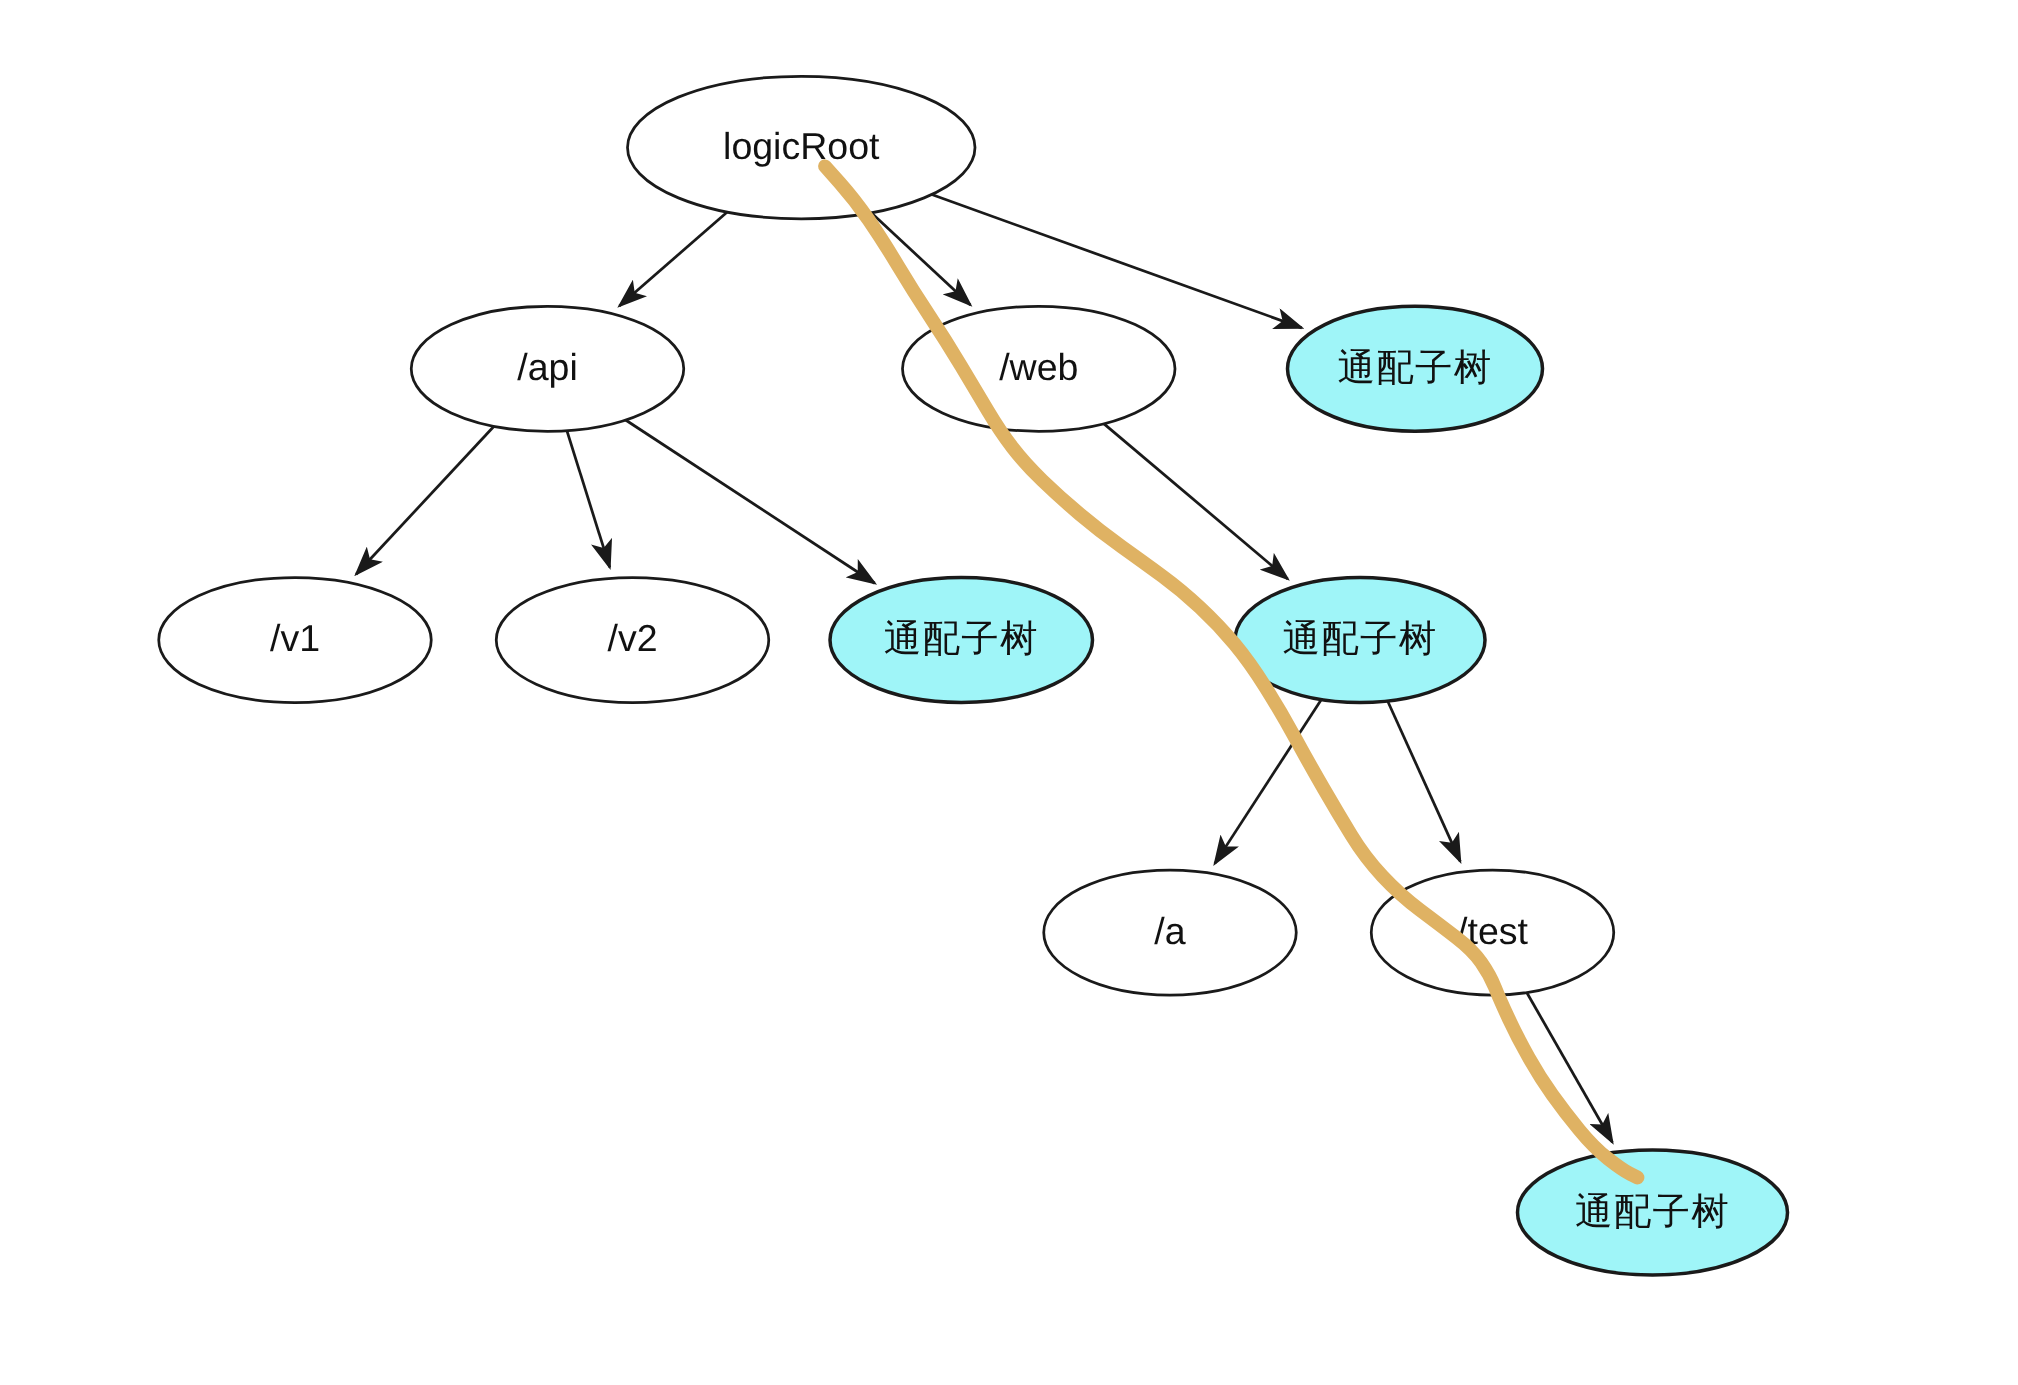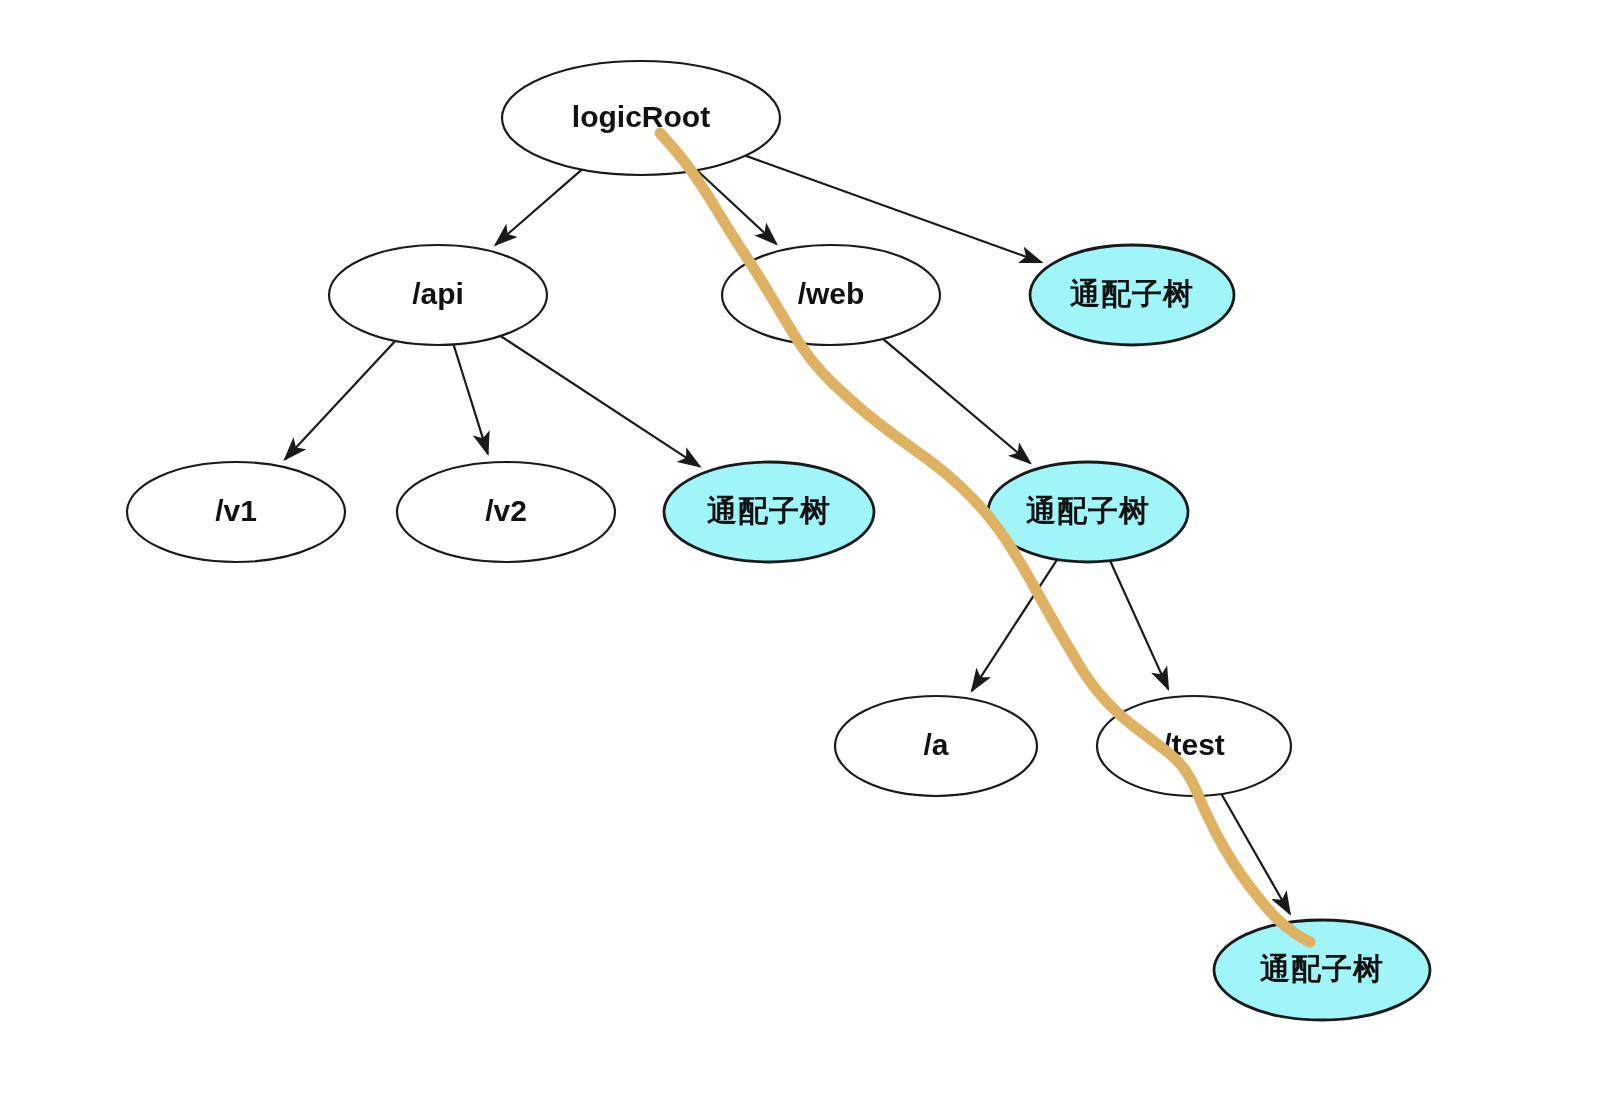--- a/index.html
+++ b/index.html
@@ -10,21 +10,20 @@
   }
   body {
     font-family: "Liberation Sans", "DejaVu Sans", sans-serif;
   }
   #canvas-wrap {
     position: relative;
     width: 1614px;
     height: 1108px;
     background: #ffffff;
     overflow: hidden;
-    font-weight: bold;
   }
   svg#diagram {
     display: block;
     width: 1614px;
     height: 1108px;
   }
   .node-ellipse {
     stroke: #1a1a1a;
     stroke-width: 2.2;
   }

